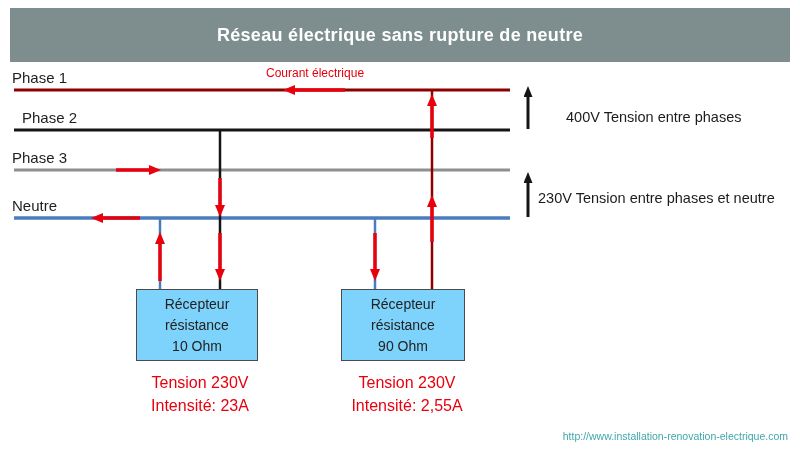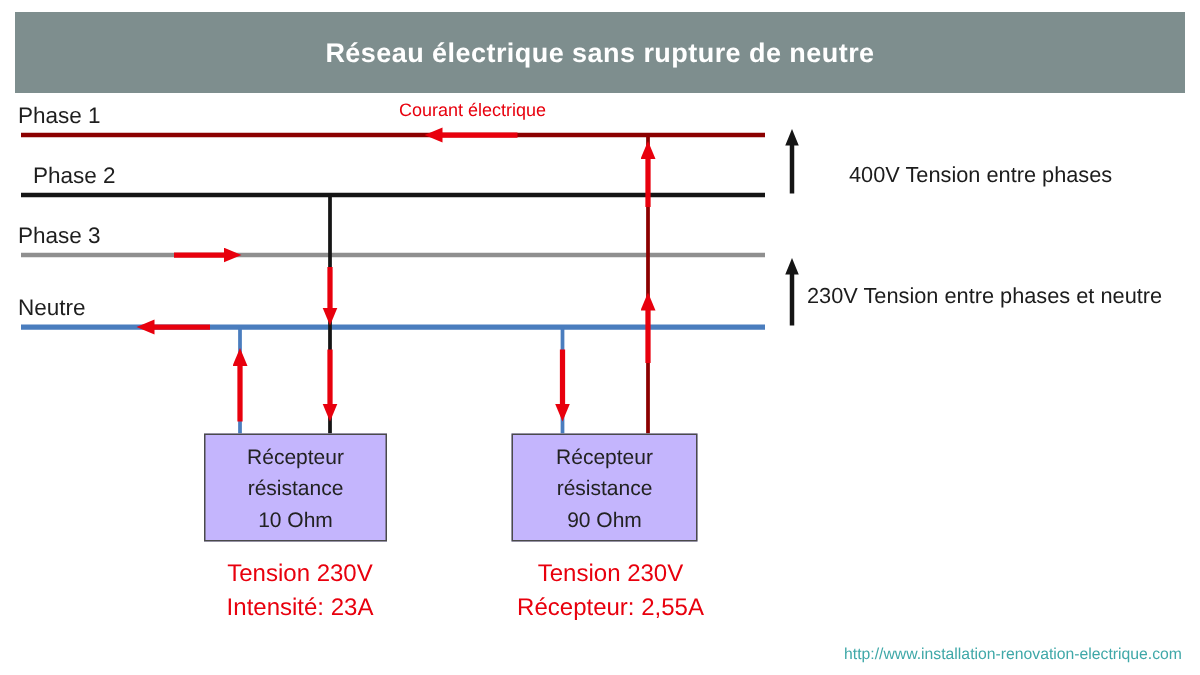--- a/index.html
+++ b/index.html
@@ -46,21 +46,21 @@
     position: absolute;
     font-size: 14.5px;
     color: #1c1c1c;
     white-space: nowrap;
   }
   .measure-400 { left: 566px; top: 109px; text-align: center; }
   .measure-230 { left: 538px; top: 190px; }
   .receiver-box {
     position: absolute;
     width: 120px; height: 66px;
-    background: #c4b5fd;
+    background: #7dd3fc;
     border: 1.5px solid #4a4a4a;
     text-align: center;
     font-size: 14px;
     line-height: 1.5;
     padding-top: 4px;
     box-sizing: content-box;
   }
   .receiver-1 { left: 136px; top: 289px; }
   .receiver-2 { left: 341px; top: 289px; width: 122px; }
   .receiver-box span { display: block; }
@@ -144,18 +144,18 @@
     <span>résistance</span>
     <span>90 Ohm</span>
   </div>
 
   <div class="result-text result-1">
     <span>Tension 230V</span><br>
     <span>Intensité: 23A</span>
   </div>
   <div class="result-text result-2">
     <span>Tension 230V</span><br>
-    <span>Récepteur: 2,55A</span>
+    <span>Intensité: 2,55A</span>
   </div>
 
   <a class="footer-link" href="#">http://www.installation-renovation-electrique.com</a>
 
 </div>
 
 </body></html>

